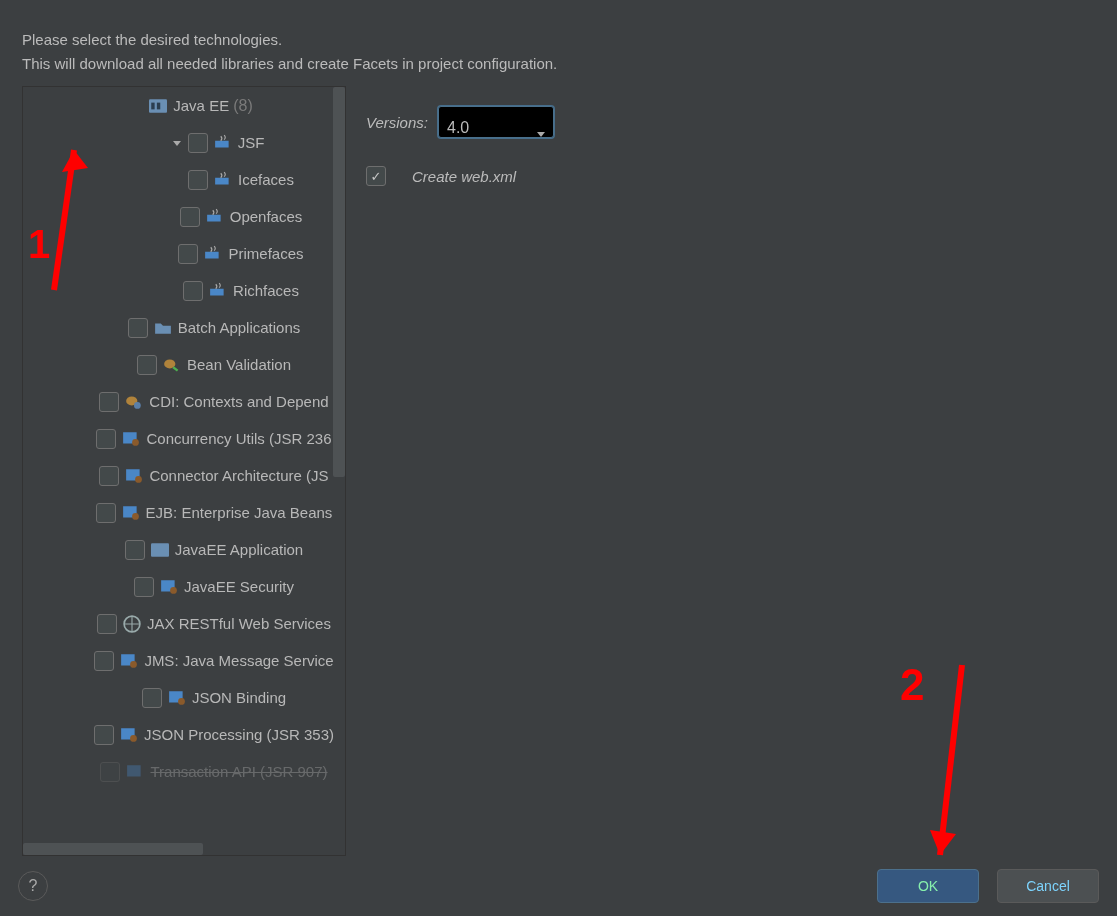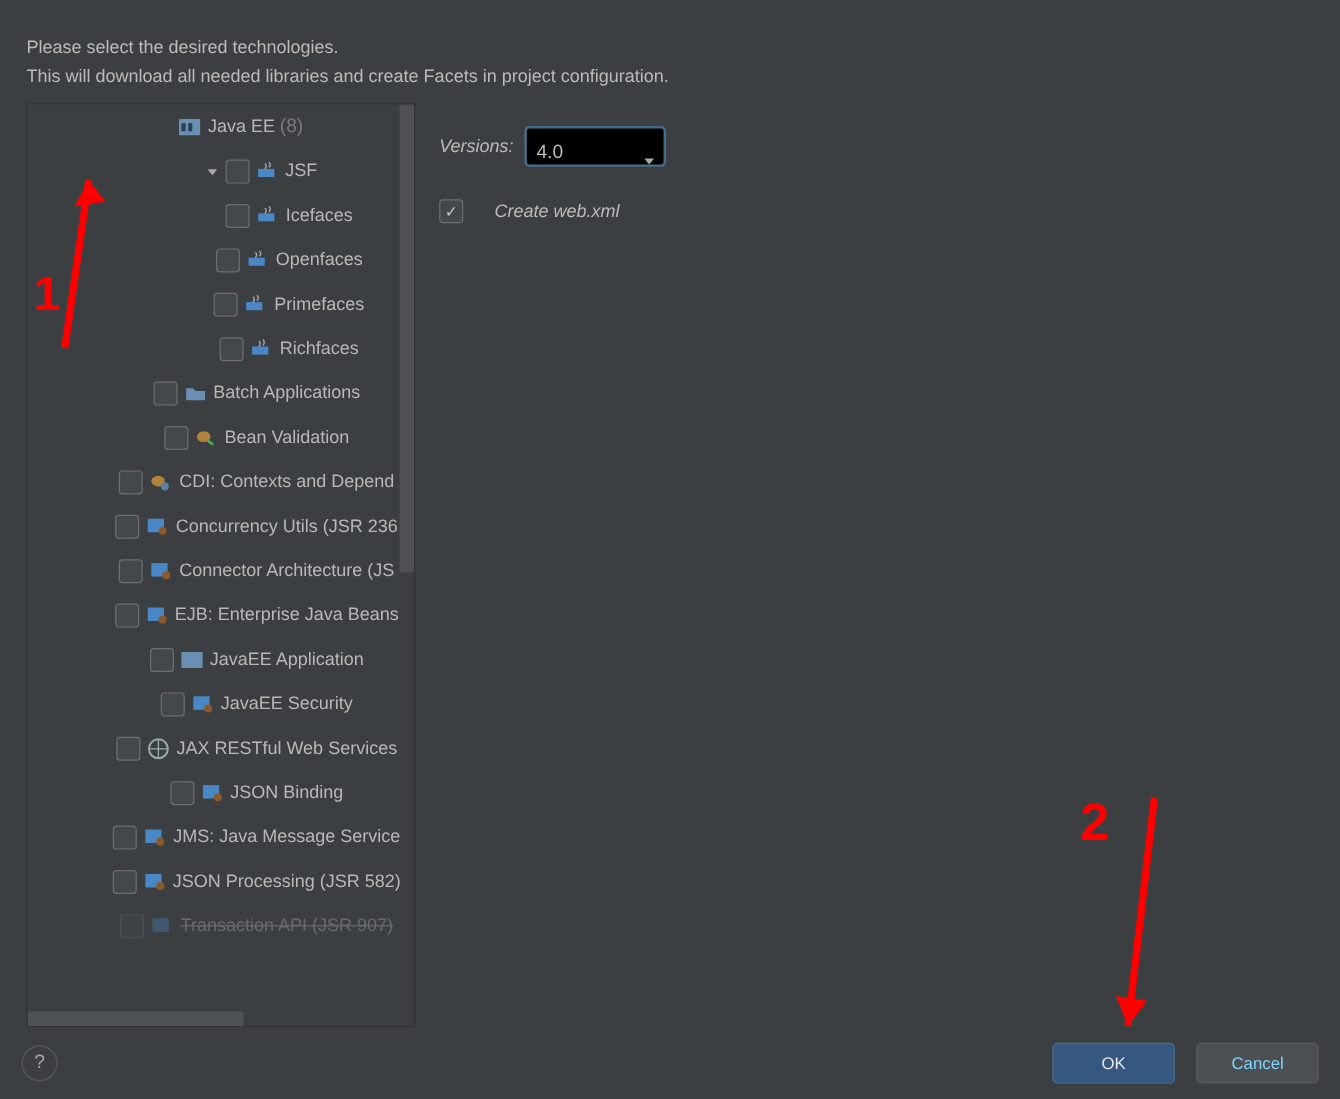--- a/index.html
+++ b/index.html
@@ -194,21 +194,21 @@
     align-items: center;
     justify-content: center;
     font-size: 14px;
     border: 1px solid #5a5a5a;
     background: #4c5052;
     color: #7dd3fc;
   }
   .btn.primary {
     background: #365880;
     border-color: #4c708c;
-    color: #e5e5e5;
+    color: #86efac;
     font-weight: 500;
   }
   
   .annot {
     position: absolute;
     left: 0; top: 0; right:0; bottom:0;
     pointer-events: none;
   }
   .annot svg { width:100%; height:100%; }
 </style>
@@ -388,41 +388,41 @@
           <span class="tree-label">JAX RESTful Web Services</span>
         </div>
         <div class="tree-row lvl2">
           <span class="chk"></span>
           <span class="tree-icon">
               <svg viewBox="0 0 16 16">
                 <rect x="1" y="2" width="12" height="10" fill="#4a87c7"></rect>
                 <circle cx="12" cy="11" r="3" fill="#8a5a2b"></circle>
               </svg>
             </span>
+          <span class="tree-label">JMS: Java Message Service</span>
+        </div>
+        <div class="tree-row lvl2">
+          <span class="chk"></span>
+          <span class="tree-icon">
+              <svg viewBox="0 0 16 16">
+                <rect x="1" y="2" width="12" height="10" fill="#4a87c7"></rect>
+                <circle cx="12" cy="11" r="3" fill="#8a5a2b"></circle>
+              </svg>
+            </span>
           <span class="tree-label">JSON Binding</span>
         </div>
         <div class="tree-row lvl2">
           <span class="chk"></span>
           <span class="tree-icon">
               <svg viewBox="0 0 16 16">
                 <rect x="1" y="2" width="12" height="10" fill="#4a87c7"></rect>
                 <circle cx="12" cy="11" r="3" fill="#8a5a2b"></circle>
               </svg>
             </span>
-          <span class="tree-label">JMS: Java Message Service</span>
-        </div>
-        <div class="tree-row lvl2">
-          <span class="chk"></span>
-          <span class="tree-icon">
-              <svg viewBox="0 0 16 16">
-                <rect x="1" y="2" width="12" height="10" fill="#4a87c7"></rect>
-                <circle cx="12" cy="11" r="3" fill="#8a5a2b"></circle>
-              </svg>
-            </span>
-          <span class="tree-label">JSON Processing (JSR 582)</span>
+          <span class="tree-label">JSON Processing (JSR 353)</span>
         </div>
         <div class="tree-row lvl2" style="opacity:.35">
           <span class="chk"></span>
           <span class="tree-icon">
               <svg viewBox="0 0 16 16">
                 <rect x="1" y="2" width="12" height="10" fill="#4a87c7"></rect>
               </svg>
             </span>
           <span class="tree-label" style="text-decoration:line-through">Transaction API (JSR 907)</span>
         </div>

